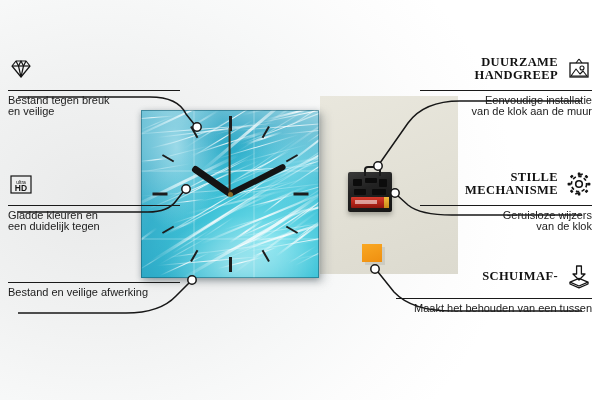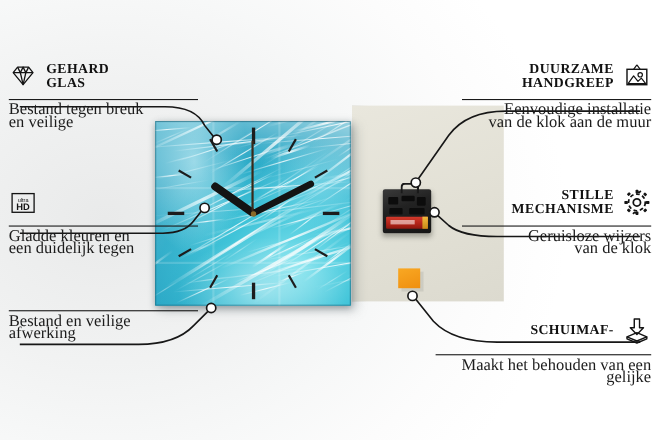--- a/index.html
+++ b/index.html
@@ -233,22 +233,22 @@
     letter-spacing: 0.4px;
     color: #111111;
     text-transform: uppercase;
   }
   .feat-rule {
     height: 1px;
     background: #1a1a1a;
     margin: 4px 0 4px 0;
   }
   .feat-desc {
-    font-family: Liberation Serif, serif;
-    font-size: 15px;
+    font-family: Liberation Sans, sans-serif;
+    font-size: 11px;
     line-height: 11px;
     color: #1c1c1c;
   }
   .feat-icon {
     flex: 0 0 auto;
     width: 26px;
     height: 26px;
     display: block;
   }
   .feat-icon svg { display: block; }
@@ -453,24 +453,20 @@
         <svg width="26" height="26" viewBox="0 0 26 26">
           <g fill="none" stroke="#141414" stroke-width="1.2" stroke-linejoin="round">
             <path d="M4 10 L8 5 L18 5 L22 10 L13 21 Z"></path>
             <path d="M4 10 L22 10"></path>
             <path d="M8 5 L10.5 10 L13 21"></path>
             <path d="M18 5 L15.5 10 L13 21"></path>
             <path d="M10.5 10 L13 5 L15.5 10"></path>
           </g>
         </svg>
       </span>
-      <span class="feat-title">
-        <span>GEHARD</span><br>
-        <span>GLAS</span>
-      </span>
     </div>
     <div class="feat-rule"></div>
     <div class="feat-desc">
       <span>Bestand tegen breuk</span><br>
       <span>en veilige</span>
     </div>
   </div>
 
   <div class="feature left" style="top:167px;">
     <div class="feat-head">
@@ -544,32 +540,32 @@
         <span>MECHANISME</span>
       </span>
     </div>
     <div class="feat-rule"></div>
     <div class="feat-desc">
       <span>Geruisloze wijzers</span><br>
       <span>van de klok</span>
     </div>
   </div>
 
-  <div class="feature right" style="top:284px; width:196px;">
+  <div class="feature right" style="top:260px; width:196px;">
     <div class="feat-head">
       <span class="feat-icon">
         <svg width="26" height="26" viewBox="0 0 26 26">
           <path d="M10.6 2 L15.4 2 L15.4 10 L19 10 L13 16 L7 10 L10.6 10 Z" fill="none" stroke="#141414" stroke-width="1.3" stroke-linejoin="round"></path>
           <path d="M4 18.2 L13 14.4 L22 18.2 L13 22 Z" fill="none" stroke="#141414" stroke-width="1.3" stroke-linejoin="round"></path>
           <path d="M4 18.2 L4 20 L13 23.8 L22 20 L22 18.2" fill="none" stroke="#141414" stroke-width="1.3" stroke-linejoin="round"></path>
         </svg>
       </span>
       <span class="feat-title">
         <span>SCHUIMAF-</span><br>
       </span>
     </div>
     <div class="feat-rule"></div>
     <div class="feat-desc">
-      <span>Maakt het behouden van een gelijke</span><br>
+      <span>Maakt het behouden van een tussen</span><br>
     </div>
   </div>
 
 </div>
 
 </body></html>

